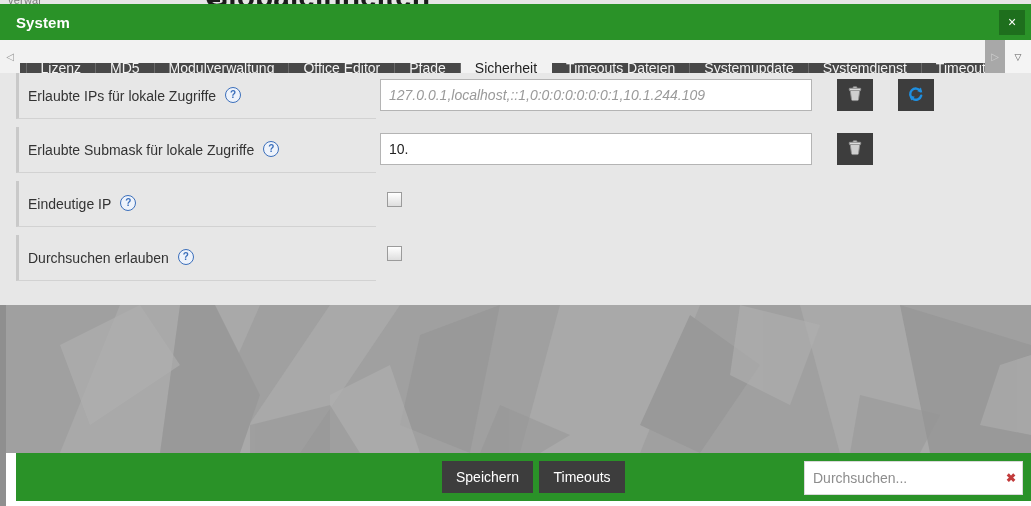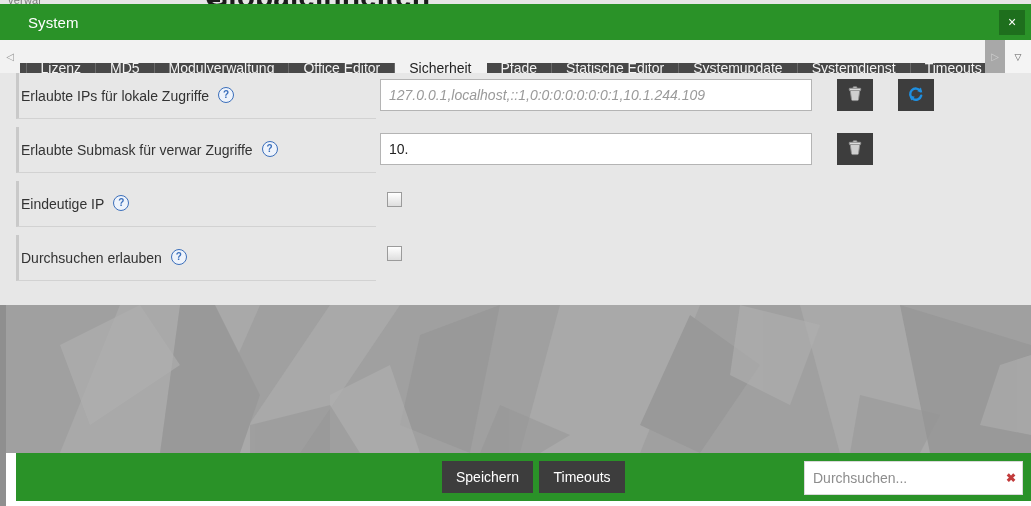--- a/index.html
+++ b/index.html
@@ -90,24 +90,25 @@
 
   .modal-titlebar {
     position: relative;
     height: 36px;
     background: #2a9228;
     color: #ffffff;
     display: flex;
     align-items: center;
   }
   .modal-title {
-    padding-left: 28px;
+    padding-left: 16px;
     font-size: 15px;
     color: #ffffff;
     letter-spacing: .1px;
+    font-weight: bold;
   }
   .close-button {
     position: absolute;
     right: 6px;
     top: 6px;
     width: 26px;
     height: 25px;
     background: #1e6f1d;
     border: none;
     color: #ffffff;
@@ -208,21 +209,21 @@
     position: relative;
     height: 46px;
     margin-left: 16px;
     display: flex;
     align-items: center;
     border-left: 3px solid #c9c9c9;
     border-bottom: 1px solid #d2d2d2;
     box-sizing: border-box;
   }
   .row-label {
-    padding-left: 2px;
+    padding-left: 9px;
     font-size: 14px;
     color: #333333;
     white-space: nowrap;
   }
   .help-icon {
     display: inline-block;
     width: 14px;
     height: 14px;
     margin-left: 9px;
     border-radius: 50%;
@@ -409,23 +410,23 @@
     </div>
 
     <div class="tabstrip">
       <div class="tab-scroll left">◁</div>
       <div class="tabs-wrap" id="tabs-wrap">
           <div class="tab clipped">ng</div>
           <div class="tab">Lizenz</div>
           <div class="tab">MD5</div>
           <div class="tab">Modulverwaltung</div>
           <div class="tab">Office Editor</div>
+          <div class="tab">Pfade</div>
           <div class="tab active">Sicherheit</div>
-          <div class="tab">Pfade</div>
-          <div class="tab">Statische Editor</div>
+          <div class="tab">Timeouts Dateien</div>
           <div class="tab">Systemupdate</div>
           <div class="tab">Systemdienst</div>
           <div class="tab">Timeouts</div>
         </div>
       <div class="tab-scroll right">▷</div>
       <div class="tab-dropdown">▽</div>
     </div>
 
     <div class="content" id="form-content">
         <div class="form-row">
@@ -446,21 +447,21 @@
               <span><svg width="18" height="18" viewBox="0 0 18 18" aria-hidden="true">
                   <path d="M13.6 6.3 A5.6 5.6 0 1 0 14.2 10.6" fill="none" stroke="#1e8fe0" stroke-width="2.4" stroke-linecap="round"></path>
                   <polygon points="13.9,2.4 15.3,7.4 10.3,6.3" fill="#1e8fe0"></polygon>
                   <polygon points="4.2,15.6 2.8,10.6 7.8,11.7" fill="#1e8fe0"></polygon>
                 </svg></span>
             </button>
           </div>
         </div>
         <div class="form-row">
           <div class="row-label-box">
-            <span class="row-label">Erlaubte Submask für verwar Zugriffe</span>
+            <span class="row-label">Erlaubte Submask für lokale Zugriffe</span>
             <span class="help-icon">?</span>
           </div>
           <div class="row-control">
             <input type="text" class="text-input" placeholder="" value="10." style="">
             <button class="icon-button">
               <span><svg width="18" height="18" viewBox="0 0 18 18" aria-hidden="true">
                   <path d="M4.2 5.2 h9.6 l-1.3 9.3 a1.3 1.3 0 0 1 -1.3 1.1 h-4.4 a1.3 1.3 0 0 1 -1.3 -1.1 z" fill="#cfcfcf" stroke="#8f8f8f" stroke-width="0.9"></path>
                   <rect x="3.3" y="3.3" width="11.4" height="2.1" rx="0.4" fill="#e3e3e3" stroke="#8f8f8f" stroke-width="0.9"></rect>
                   <rect x="7.1" y="1.8" width="3.8" height="1.6" rx="0.4" fill="#c9c9c9" stroke="#8f8f8f" stroke-width="0.8"></rect>
                 </svg></span>

